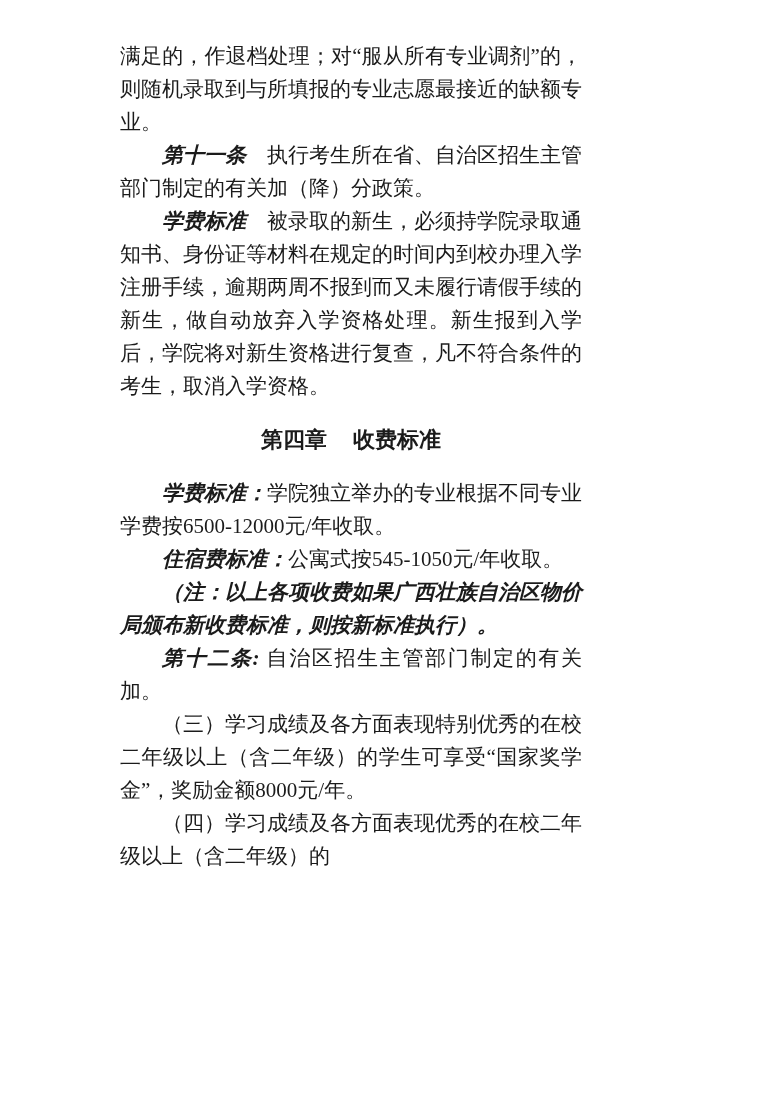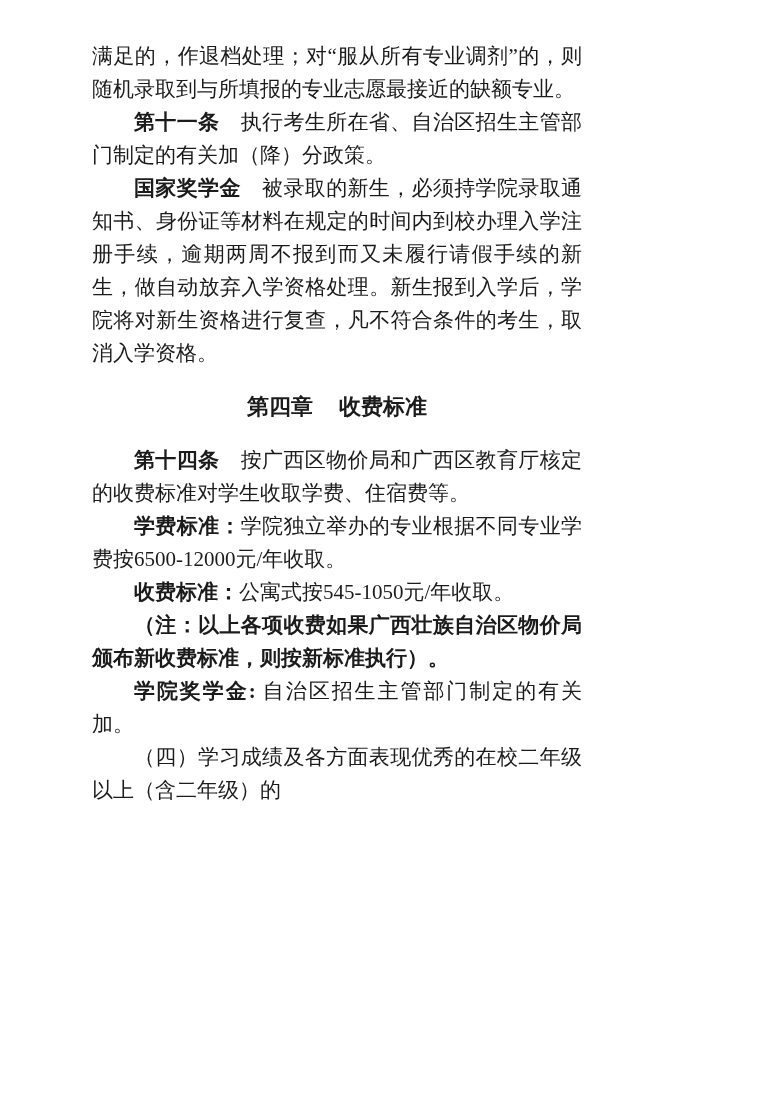--- a/index.html
+++ b/index.html
@@ -4,52 +4,52 @@
 <style>
   html, body { margin: 0; padding: 0; }
   body {
     width: 780px; height: 1103px;
     background: #ffffff;
     overflow: hidden;
   }
   .page {
     box-sizing: border-box;
     width: 656px; height: 1103px;
-    padding: 40px 74px 0 92px;
+    padding: 40px 74px 0 120px;
     background: #ffffff;
     color: #1b1b1b;
     font-family: "Liberation Serif", "DejaVu Serif", serif;
     font-size: 21px;
     line-height: 33px;
     text-align: justify;
     overflow: hidden;
   }
   .para { margin: 0; }
   .para.indent { text-indent: 42px; }
-  .b { font-weight: 700; }
+  .b { font-weight: 700; font-style: italic; }
   .chapter {
     font-family: "Liberation Sans", "DejaVu Sans", sans-serif;
     font-weight: 700;
     font-size: 22px;
     line-height: 33px;
     text-align: center;
     text-indent: 0;
     margin: 20px 0 21px 0;
   }
   .ch-num { margin-right: 26px; }
 </style>
 </head>
 <body>
 
 <div class="page">
   <div>
       <p class="para"><span>满足的，作退档处理；对“服从所有专业调剂”的，则随机录取到与所填报的专业志愿最接近的缺额专业。</span></p>
       <p class="para indent"><span class="b">第十一条</span><span>　执行考生所在省、自治区招生主管部门制定的有关加（降）分政策。</span></p>
-      <p class="para indent"><span class="b">国家奖学金</span><span>　被录取的新生，必须持学院录取通知书、身份证等材料在规定的时间内到校办理入学注册手续，逾期两周不报到而又未履行请假手续的新生，做自动放弃入学资格处理。新生报到入学后，学院将对新生资格进行复查，凡不符合条件的考生，取消入学资格。</span></p>
+      <p class="para indent"><span class="b">学费标准</span><span>　被录取的新生，必须持学院录取通知书、身份证等材料在规定的时间内到校办理入学注册手续，逾期两周不报到而又未履行请假手续的新生，做自动放弃入学资格处理。新生报到入学后，学院将对新生资格进行复查，凡不符合条件的考生，取消入学资格。</span></p>
       <div class="chapter"><span class="ch-num">第四章</span><span>收费标准</span></div>
-      <p class="para indent"><span class="b">第十四条</span><span>　按广西区物价局和广西区教育厅核定的收费标准对学生收取学费、住宿费等。</span></p>
       <p class="para indent"><span class="b">学费标准：</span><span>学院独立举办的专业根据不同专业学费按6500-12000元/年收取。</span></p>
-      <p class="para indent"><span class="b">收费标准：</span><span>公寓式按545-1050元/年收取。</span></p>
+      <p class="para indent"><span class="b">住宿费标准：</span><span>公寓式按545-1050元/年收取。</span></p>
       <p class="para indent"><span class="b">（注：以上各项收费如果广西壮族自治区物价局颁布新收费标准，则按新标准执行）。</span></p>
-      <p class="para indent"><span class="b">学院奖学金:</span><span> 自治区招生主管部门制定的有关加。</span></p>
+      <p class="para indent"><span class="b">第十二条:</span><span> 自治区招生主管部门制定的有关加。</span></p>
+      <p class="para indent"><span>（三）学习成绩及各方面表现特别优秀的在校二年级以上（含二年级）的学生可享受“国家奖学金”，奖励金额8000元/年。</span></p>
       <p class="para indent"><span>（四）学习成绩及各方面表现优秀的在校二年级以上（含二年级）的</span></p>
     </div>
 </div>
 
 </body></html>

